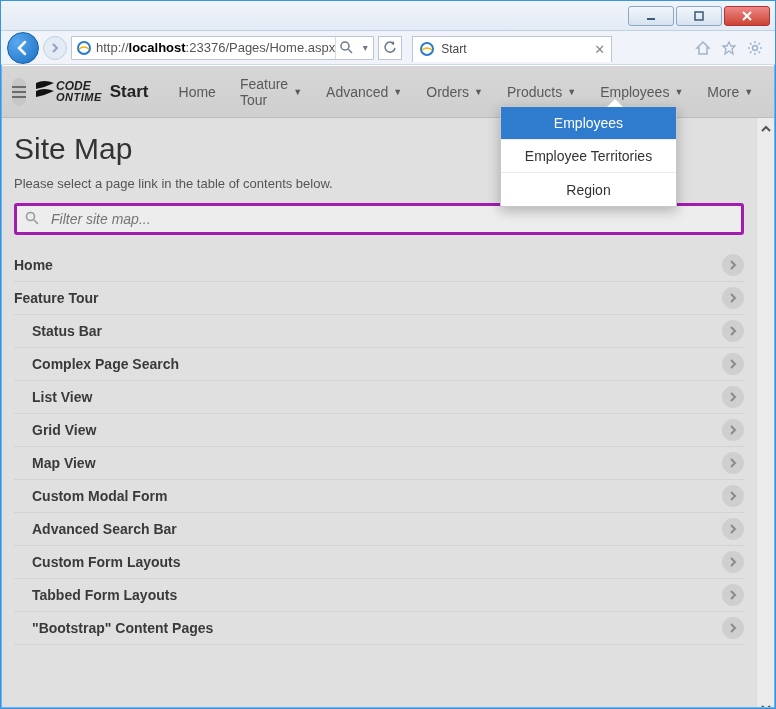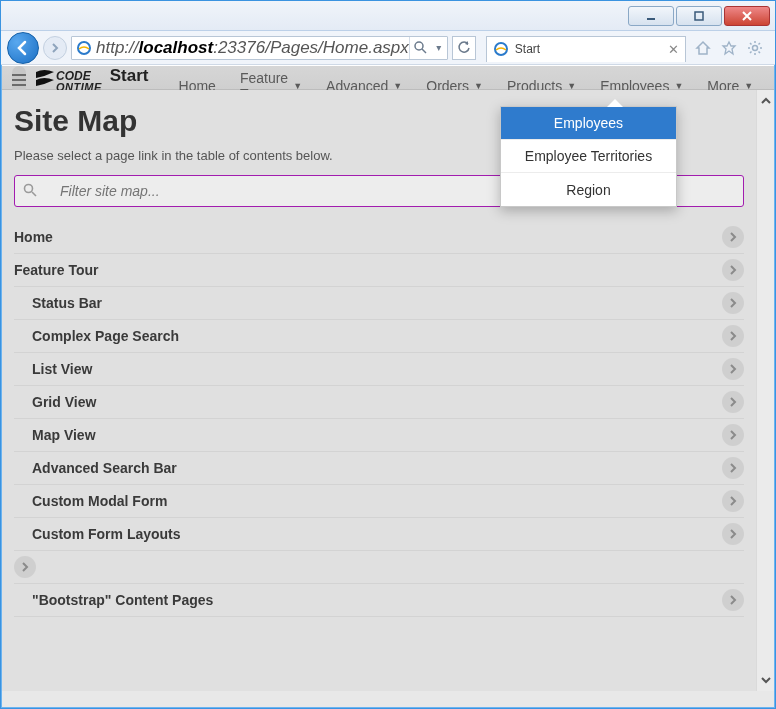--- a/index.html
+++ b/index.html
@@ -15,36 +15,36 @@
   .tb-btn.min { }
   .tb-btn svg { width:12px; height:12px; }
   .titlebar { padding-right:4px; }
 
   
   .addr-row { height:34px; background:#f0f4fa; display:flex; align-items:center; gap:4px; padding:0 6px; border-bottom:1px solid #cfd9e6;}
   .nav-back { width:32px; height:32px; border-radius:50%; background:radial-gradient(circle at 30% 30%, #59a8ef, #1b6fc4); display:flex; align-items:center; justify-content:center; color:#fff; font-size:18px; cursor:pointer; border:1px solid #1460a8;}
   .nav-fwd { width:24px; height:24px; border-radius:50%; background:#e4ebf5; border:1px solid #c3d0e0; display:flex; align-items:center; justify-content:center; color:#8ea4bc; font-size:14px; cursor:pointer;}
   .addr-combo { flex:0 0 300px; display:flex; align-items:center; height:24px; border:1px solid #b8c6d6; background:#fff; border-radius:1px;}
   .ie-icon { width:16px; height:16px; margin:0 4px; }
-  .addr-text { flex:1; font-size:17px; color:#555; white-space:nowrap; overflow:hidden;font-style:italic; }
+  .addr-text { flex:1; font-size:13px; color:#555; white-space:nowrap; overflow:hidden; }
   .addr-text b { color:#000; font-weight:600;}
   .addr-search { width:22px; height:22px; border-left:1px solid #d4dde8; display:flex; align-items:center; justify-content:center; color:#6b7a8c; font-size:13px;}
   .addr-drop { width:16px; display:flex; align-items:center; justify-content:center; color:#6b7a8c; font-size:10px;}
   .addr-refresh { width:24px; height:24px; border:1px solid #b8c6d6; background:#fff; display:flex; align-items:center; justify-content:center; color:#6b7a8c; font-size:15px; cursor:pointer;}
   .tab-strip { flex:1; display:flex; align-items:flex-end; height:28px; margin-left:6px; }
   .ie-tab { height:26px; min-width:200px; background:#fff; border:1px solid #b8c6d6; border-bottom:none; display:flex; align-items:center; padding:0 6px; font-size:12px; color:#444; gap:6px;}
   .ie-tab-close { margin-left:auto; color:#888; font-size:13px; cursor:pointer;}
   .chrome-icons { display:flex; gap:10px; color:#9fb3c8; padding-right:6px;}
   .chrome-ic { width:16px; height:16px; cursor:pointer; }
 
   
   .viewport { position:absolute; top:65px; left:1px; right:1px; bottom:1px; background:#e8e8e8; overflow:hidden; }
 
   
-  .app-nav { height:24px; background:linear-gradient(#d6d6d6,#cfcfcf); border-bottom:1px solid #bcbcbc; display:flex; padding:0 10px; gap:0; font-size:14px; color:#555;}
+  .app-nav { height:52px; background:linear-gradient(#d6d6d6,#cfcfcf); border-bottom:1px solid #bcbcbc; display:flex; align-items:center; padding:0 10px; gap:0; font-size:14px; color:#555;}
   .hamburger { width:28px; height:28px; border-radius:14px; background:#c7c7c7; display:flex; flex-direction:column; justify-content:center; align-items:center; gap:3px; margin-right:8px; cursor:pointer;}
   .hamburger span { width:14px; height:2px; background:#6b6b6b; }
   .logo { width:76px; height:30px; display:flex; align-items:center; margin-right:8px; font-weight:700; font-style:italic; color:#222; font-size:12px; line-height:1; }
   .logo .l1 { font-size:12px; }
   .logo-wrap { display:flex; flex-direction:column; }
   .logo .l2 { font-size:11px; letter-spacing:0.5px; }
   .brand-start { font-size:17px; font-weight:700; color:#222; margin-right:18px;}
   .nav-item { padding:0 12px; height:40px; display:flex; align-items:center; gap:5px; cursor:pointer; color:#5a5a5a; font-size:14px;}
   .nav-item .caret { font-size:9px; }
   .nav-divider { width:1px; height:24px; background:#bcbcbc; }
@@ -57,23 +57,23 @@
   .dd-item.sel { background:#2f7bcd; color:#fff; }
 
   
   .page-body { height:calc(100% - 40px); overflow:hidden; position:relative; background:#e0e0e0;}
   .scroll-area { position:absolute; top:0; bottom:0; left:0; right:18px; overflow:hidden; padding:0 12px;}
   .scrollbar { position:absolute; top:0; right:0; width:18px; height:100%; background:#ebebeb; border-left:1px solid #dadada; display:flex; flex-direction:column; align-items:center; padding:4px 0;}
   .scroll-up, .scroll-dn { width:14px; height:14px; color:#6b6b6b; cursor:pointer; display:flex; align-items:center; justify-content:center;}
   .scroll-dn { margin-top:auto; }
   .scroll-up svg, .scroll-dn svg { width:12px; height:12px; }
 
-  h1.page-title { font-size:30px; font-weight:700; color:#333; margin:14px 0 10px; }
+  h1.page-title { font-size:30px; font-weight:400; color:#333; margin:14px 0 10px; }
   .instr { font-size:13px; color:#555; margin-bottom:12px;}
-  .filter { height:32px; background:#ededed; border:1px solid #a21caf; border-radius:3px; display:flex; align-items:center; padding:0 8px; gap:23px; color:#999; font-size:14px;}
+  .filter { height:32px; background:#ededed; border:3px solid #a21caf; border-radius:3px; display:flex; align-items:center; padding:0 8px; gap:12px; color:#999; font-size:14px;}
   .filter input { flex:1; border:none; background:transparent; outline:none; font-size:14px; font-style:italic; color:#777;}
   .filter .mag { color:#9a9a9a; }
 
   .sitemap { margin-top:14px; }
   .sm-row { height:33px; display:flex; align-items:center; justify-content:space-between; border-bottom:1px solid #d3d3d3; cursor:pointer;}
   .sm-row .lbl { font-size:14px; font-weight:700; color:#3a3a3a;}
   .sm-row.sub .lbl { padding-left:18px; }
   .sm-row .chev { width:22px; height:22px; border-radius:11px; background:#cfcfcf; display:flex; align-items:center; justify-content:center; color:#888;}
   .sm-row .chev svg { width:12px; height:12px; fill:#8b8b8b; }
 
@@ -290,44 +290,45 @@
             </div>
             <div class="sm-row sub">
               <span class="lbl">Map View</span>
               <span class="chev">
                 <svg viewBox="0 0 12 12">
                   <path d="M4 2 L8 6 L4 10" fill="none" stroke="#8b8b8b" stroke-width="2"></path>
                 </svg>
               </span>
             </div>
             <div class="sm-row sub">
+              <span class="lbl">Custom Modal Form</span>
+              <span class="chev">
+                <svg viewBox="0 0 12 12">
+                  <path d="M4 2 L8 6 L4 10" fill="none" stroke="#8b8b8b" stroke-width="2"></path>
+                </svg>
+              </span>
+            </div>
+            <div class="sm-row sub">
               <span class="lbl">Advanced Search Bar</span>
               <span class="chev">
                 <svg viewBox="0 0 12 12">
                   <path d="M4 2 L8 6 L4 10" fill="none" stroke="#8b8b8b" stroke-width="2"></path>
                 </svg>
               </span>
             </div>
             <div class="sm-row sub">
-              <span class="lbl">Custom Modal Form</span>
-              <span class="chev">
-                <svg viewBox="0 0 12 12">
-                  <path d="M4 2 L8 6 L4 10" fill="none" stroke="#8b8b8b" stroke-width="2"></path>
-                </svg>
-              </span>
-            </div>
-            <div class="sm-row sub">
               <span class="lbl">Custom Form Layouts</span>
               <span class="chev">
                 <svg viewBox="0 0 12 12">
                   <path d="M4 2 L8 6 L4 10" fill="none" stroke="#8b8b8b" stroke-width="2"></path>
                 </svg>
               </span>
             </div>
             <div class="sm-row sub">
+              <span class="lbl">Tabbed Form Layouts</span>
               <span class="chev">
                 <svg viewBox="0 0 12 12">
                   <path d="M4 2 L8 6 L4 10" fill="none" stroke="#8b8b8b" stroke-width="2"></path>
                 </svg>
               </span>
             </div>
             <div class="sm-row sub">
               <span class="lbl">"Bootstrap" Content Pages</span>
               <span class="chev">
                 <svg viewBox="0 0 12 12">

